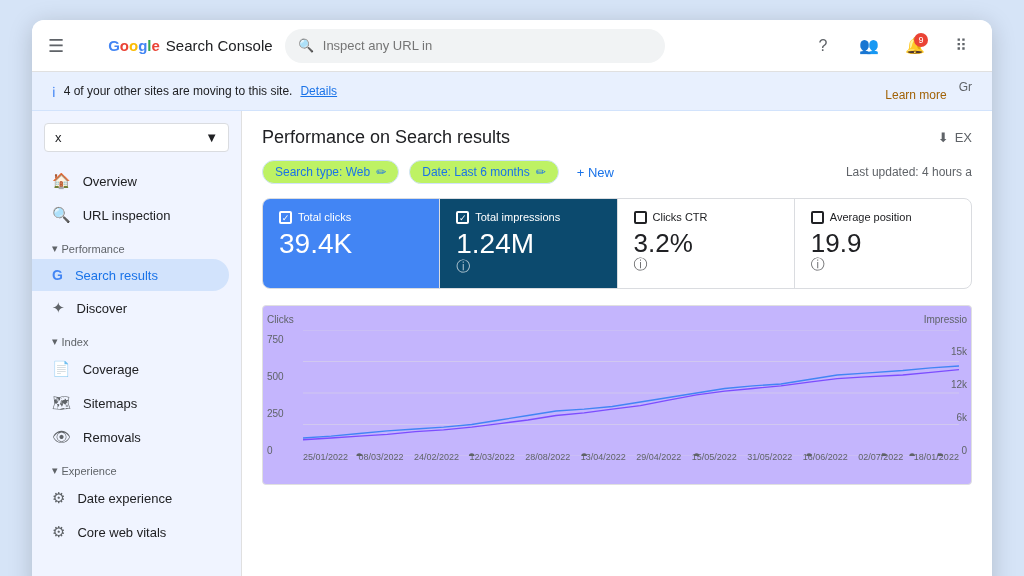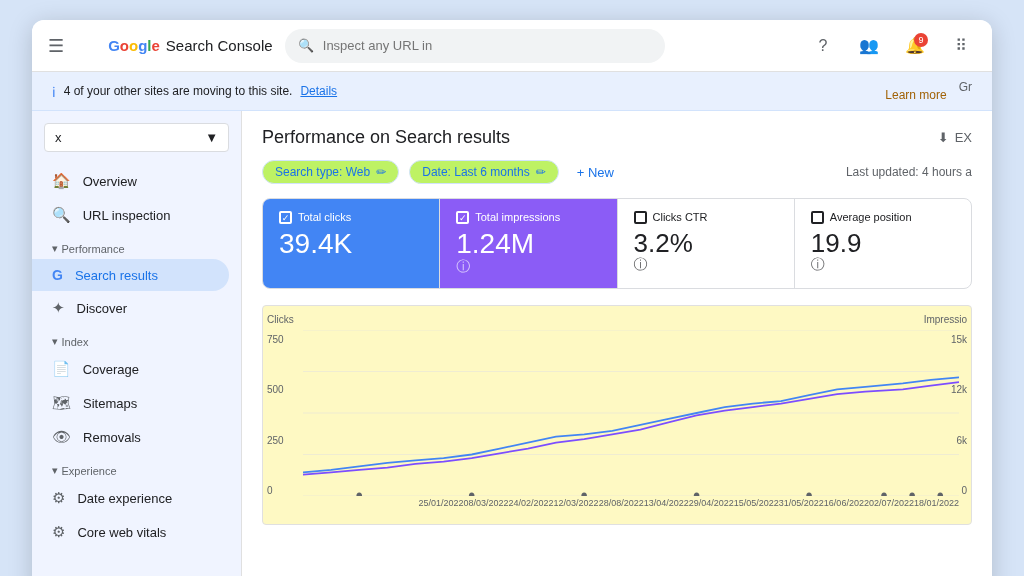--- a/index.html
+++ b/index.html
@@ -222,21 +222,21 @@
       flex: 1;
       padding: 12px 16px;
       border-right: 1px solid #dadce0;
     }
     .metric-card:last-child { border-right: none; }
     .metric-card.active-blue {
       background: #4285F4;
       color: #fff;
     }
     .metric-card.active-purple {
-      background: #8b5cf6;
+      background: #0c4a6e;
       color: #fff;
     }
     .metric-label {
       display: flex;
       align-items: flex-start;
       gap: 6px;
       font-size: 11px;
       margin-bottom: 6px;
     }
     .metric-checkbox {
@@ -253,25 +253,25 @@
     .metric-value {
       font-size: 26px;
       font-weight: 400;
       line-height: 1;
     }
     .metric-value.large { font-size: 28px; }
     .help-icon { font-size: 14px; opacity: 0.7; }
     
     .chart-container {
       position: relative;
-      height: 220px;
+      height: 180px;
       border: 1px solid #e0e0e0;
       border-radius: 4px;
       padding: 24px 12px 28px 40px;
-      background: #fef9c3;
+      background: #c4b5fd;
     }
     .chart-y-label {
       position: absolute;
       left: 4px;
       top: 8px;
       font-size: 10px;
       color: #5f6368;
     }
     .chart-y-label-right {
       position: absolute;
@@ -287,40 +287,40 @@
       bottom: 28px;
       display: flex;
       flex-direction: column;
       justify-content: space-between;
       font-size: 10px;
       color: #5f6368;
     }
     .chart-y-ticks-right {
       position: absolute;
       right: 4px;
-      top: 28px;
+      top: 40px;
       bottom: 28px;
       display: flex;
       flex-direction: column;
       justify-content: space-between;
       font-size: 10px;
       color: #5f6368;
       text-align: right;
     }
     .chart-svg {
       width: 100%;
       height: 100%;
     }
     .x-labels {
       position: absolute;
-      bottom: 16px;
+      bottom: 22px;
       left: 40px;
       right: 12px;
       display: flex;
-      justify-content: flex-end;
+      justify-content: space-between;
       font-size: 9px;
       color: #5f6368;
     }
   </style>
 </head>
 <body>
 
 <div class="window">
 
   <div class="topbar">

